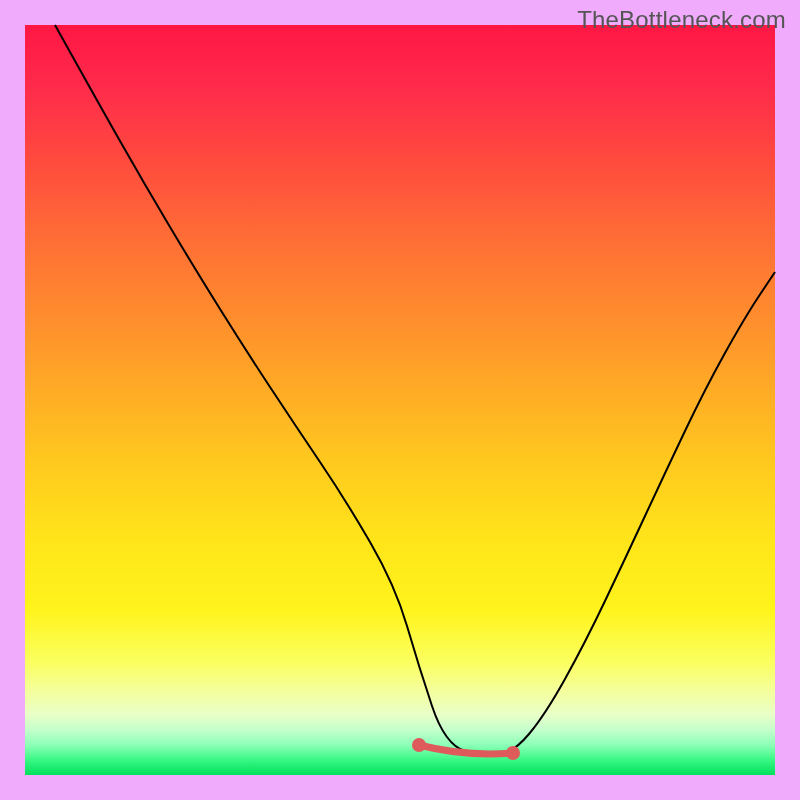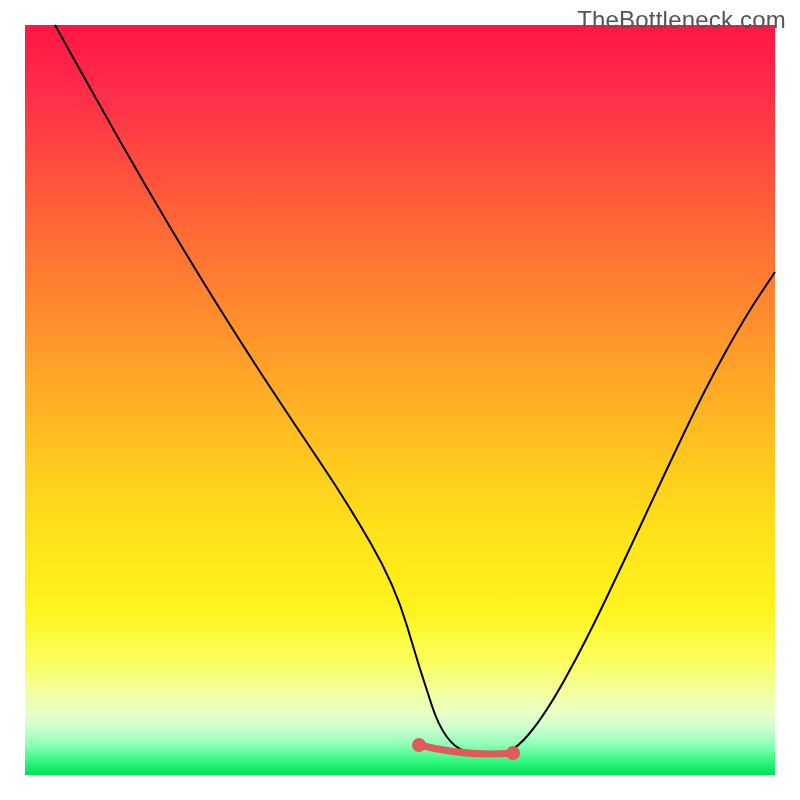--- a/index.html
+++ b/index.html
@@ -8,21 +8,21 @@
     width: 800px;
     height: 800px;
     background: #000;
     font-family: Arial, Helvetica, sans-serif;
     overflow: hidden;
   }
   .stage {
     position: relative;
     width: 800px;
     height: 800px;
-    background: #ffffff;
+    background: #f0abfc;
   }
   .plot {
     position: absolute;
     left: 25px;
     top: 25px;
     width: 750px;
     height: 750px;
   }
   .gradient {
     position: absolute;

